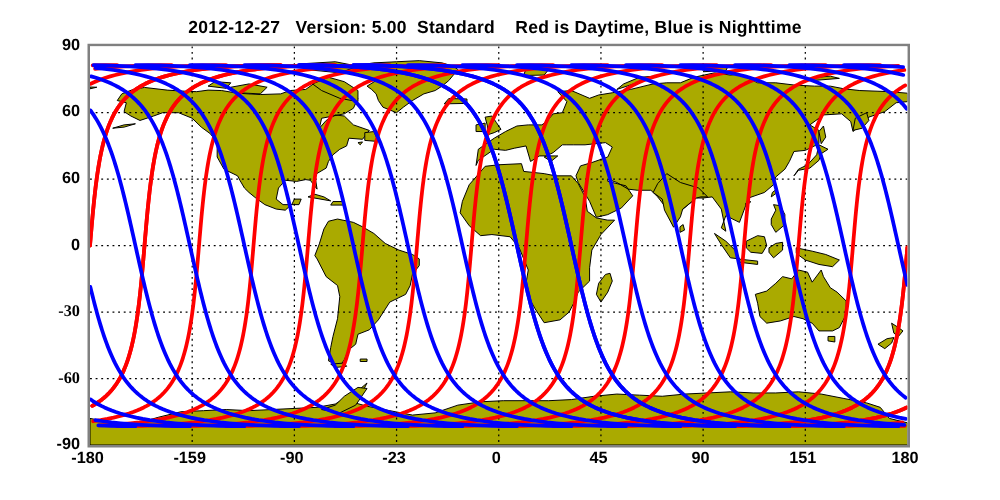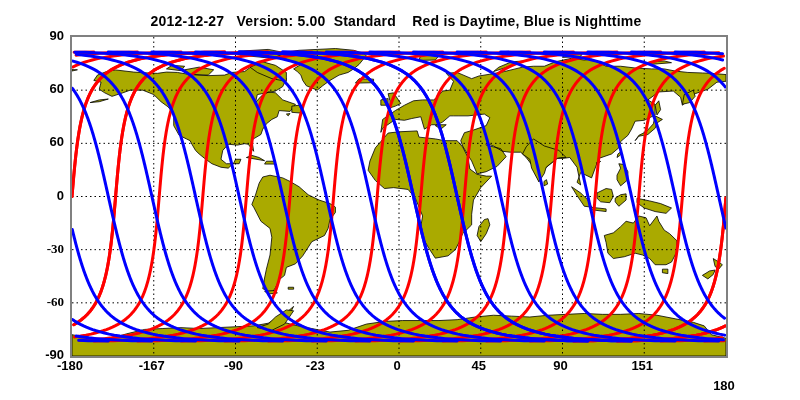--- a/index.html
+++ b/index.html
@@ -227,23 +227,23 @@
             <polyline points="603.13,303.94 593.01,303.87 583.06,303.66 573.46,303.33 564.32,302.87 555.73,302.29 547.75,301.62 540.39,300.86 533.63,300.01 527.46,299.10 521.83,298.13 516.70,297.10 512.02,296.03 507.75,294.92 503.85,293.78 500.27,292.61 496.98,291.41 493.96,290.19 491.17,288.95 488.59,287.69 486.19,286.42 483.97,285.13 481.89,283.83 479.95,282.52 478.13,281.20 476.43,279.87 474.82,278.53 473.31,277.19 471.88,275.84 470.53,274.48 469.24,273.12 468.02,271.75 466.86,270.38 465.75,269.01 464.69,267.63 463.68,266.24 462.71,264.86 461.78,263.47 460.89,262.08 460.03,260.68 459.20,259.29 458.40,257.89 457.63,256.49 456.89,255.08 456.16,253.68 455.47,252.27 454.79,250.87 454.13,249.46 453.49,248.05 452.87,246.64 452.26,245.22 451.68,243.81 451.10,242.39 450.54,240.98 449.99,239.56 449.46,238.14 448.93,236.72 448.42,235.30 447.92,233.88 447.43,232.46 446.95,231.04 446.47,229.61 446.01,228.19 445.55,226.77 445.10,225.34 444.66,223.92 444.23,222.49 443.80,221.07 443.38,219.64 442.96,218.21 442.55,216.78 442.15,215.36 441.75,213.93 441.36,212.50 440.97,211.07 440.58,209.64 440.20,208.21 439.83,206.78 439.46,205.35 439.09,203.92 438.72,202.49 438.36,201.06 438.00,199.63 437.65,198.20 437.29,196.77 436.94,195.33 436.60,193.90 436.25,192.47 435.91,191.04 435.57,189.61 435.23,188.17 434.89,186.74 434.56,185.31 434.23,183.87 433.90,182.44 433.57,181.01 433.24,179.57 432.91,178.14 432.58,176.71 432.26,175.27 431.94,173.84 431.61,172.41 431.29,170.97 430.97,169.54 430.65,168.10 430.33,166.67 430.01,165.24 429.69,163.80 429.37,162.37 429.05,160.93 428.73,159.50 428.41,158.07 428.10,156.63 427.78,155.20 427.46,153.76 427.14,152.33 426.82,150.90 426.50,149.46 426.18,148.03 425.85,146.59 425.53,145.16 425.21,143.73 424.88,142.29 424.56,140.86 424.23,139.43 423.90,137.99 423.57,136.56 423.24,135.13 422.91,133.69 422.57,132.26 422.24,130.83 421.90,129.39 421.56,127.96 421.22,126.53 420.87,125.10 420.52,123.67 420.17,122.23 419.82,120.80 419.47,119.37 419.11,117.94 418.75,116.51 418.38,115.08 418.01,113.65 417.64,112.22 417.26,110.79 416.88,109.36 416.50,107.93 416.11,106.50 415.71,105.07 415.32,103.64 414.91,102.22 414.50,100.79 414.09,99.36 413.67,97.93 413.24,96.51 412.80,95.08 412.36,93.66 411.91,92.23 411.46,90.81 410.99,89.39 410.52,87.96 410.04,86.54 409.55,85.12 409.04,83.70 408.53,82.28 408.01,80.86 407.47,79.44 406.93,78.02 406.37,76.61 405.79,75.19 405.20,73.78 404.60,72.36 403.98,70.95 403.34,69.54 402.68,68.13 402.00,66.73 401.30,65.32 400.58,63.92 399.84,62.51 399.07,61.11 398.27,59.71 397.44,58.32 396.58,56.92 395.69,55.53 394.75,54.14 393.79,52.76 392.77,51.37 391.72,49.99 390.61,48.62 389.45,47.25 388.22,45.88 386.94,44.52 385.59,43.16 384.16,41.81 382.64,40.47 381.04,39.13 379.33,37.80 377.52,36.48 375.58,35.17 373.50,33.87 371.27,32.58 368.88,31.31 366.30,30.05 363.51,28.81 360.48,27.59 357.20,26.39 353.62,25.22 349.72,24.08 345.45,22.97 340.77,21.90 335.64,20.87 330.01,19.90 323.83,18.99 317.08,18.14 309.72,17.38 301.74,16.71 293.15,16.13 284.01,15.67 274.40,15.34 264.46,15.13 254.33,15.06" fill="none" stroke="#0000FF" stroke-width="3" stroke-linecap="round" stroke-linejoin="round"></polyline>
             <polyline points="559.53,303.94 549.41,303.87 539.46,303.66 529.86,303.33 520.72,302.87 512.13,302.29 504.15,301.62 496.79,300.86 490.03,300.01 483.86,299.10 478.23,298.13 473.10,297.10 468.42,296.03 464.15,294.92 460.25,293.78 456.67,292.61 453.38,291.41 450.36,290.19 447.57,288.95 444.99,287.69 442.59,286.42 440.37,285.13 438.29,283.83 436.35,282.52 434.53,281.20 432.83,279.87 431.22,278.53 429.71,277.19 428.28,275.84 426.93,274.48 425.64,273.12 424.42,271.75 423.26,270.38 422.15,269.01 421.09,267.63 420.08,266.24 419.11,264.86 418.18,263.47 417.29,262.08 416.43,260.68 415.60,259.29 414.80,257.89 414.03,256.49 413.29,255.08 412.56,253.68 411.87,252.27 411.19,250.87 410.53,249.46 409.89,248.05 409.27,246.64 408.66,245.22 408.08,243.81 407.50,242.39 406.94,240.98 406.39,239.56 405.86,238.14 405.33,236.72 404.82,235.30 404.32,233.88 403.83,232.46 403.35,231.04 402.87,229.61 402.41,228.19 401.95,226.77 401.50,225.34 401.06,223.92 400.63,222.49 400.20,221.07 399.78,219.64 399.36,218.21 398.95,216.78 398.55,215.36 398.15,213.93 397.76,212.50 397.37,211.07 396.98,209.64 396.60,208.21 396.23,206.78 395.86,205.35 395.49,203.92 395.12,202.49 394.76,201.06 394.40,199.63 394.05,198.20 393.69,196.77 393.34,195.33 393.00,193.90 392.65,192.47 392.31,191.04 391.97,189.61 391.63,188.17 391.29,186.74 390.96,185.31 390.63,183.87 390.30,182.44 389.97,181.01 389.64,179.57 389.31,178.14 388.98,176.71 388.66,175.27 388.34,173.84 388.01,172.41 387.69,170.97 387.37,169.54 387.05,168.10 386.73,166.67 386.41,165.24 386.09,163.80 385.77,162.37 385.45,160.93 385.13,159.50 384.81,158.07 384.50,156.63 384.18,155.20 383.86,153.76 383.54,152.33 383.22,150.90 382.90,149.46 382.58,148.03 382.25,146.59 381.93,145.16 381.61,143.73 381.28,142.29 380.96,140.86 380.63,139.43 380.30,137.99 379.97,136.56 379.64,135.13 379.31,133.69 378.97,132.26 378.64,130.83 378.30,129.39 377.96,127.96 377.62,126.53 377.27,125.10 376.92,123.67 376.57,122.23 376.22,120.80 375.87,119.37 375.51,117.94 375.15,116.51 374.78,115.08 374.41,113.65 374.04,112.22 373.66,110.79 373.28,109.36 372.90,107.93 372.51,106.50 372.11,105.07 371.72,103.64 371.31,102.22 370.90,100.79 370.49,99.36 370.07,97.93 369.64,96.51 369.20,95.08 368.76,93.66 368.31,92.23 367.86,90.81 367.39,89.39 366.92,87.96 366.44,86.54 365.95,85.12 365.44,83.70 364.93,82.28 364.41,80.86 363.87,79.44 363.33,78.02 362.77,76.61 362.19,75.19 361.60,73.78 361.00,72.36 360.38,70.95 359.74,69.54 359.08,68.13 358.40,66.73 357.70,65.32 356.98,63.92 356.24,62.51 355.47,61.11 354.67,59.71 353.84,58.32 352.98,56.92 352.09,55.53 351.15,54.14 350.19,52.76 349.17,51.37 348.12,49.99 347.01,48.62 345.85,47.25 344.62,45.88 343.34,44.52 341.99,43.16 340.56,41.81 339.04,40.47 337.44,39.13 335.73,37.80 333.92,36.48 331.98,35.17 329.90,33.87 327.67,32.58 325.28,31.31 322.70,30.05 319.91,28.81 316.88,27.59 313.60,26.39 310.02,25.22 306.12,24.08 301.85,22.97 297.17,21.90 292.04,20.87 286.41,19.90 280.23,18.99 273.48,18.14 266.12,17.38 258.14,16.71 249.55,16.13 240.41,15.67 230.80,15.34 220.86,15.13 210.73,15.06" fill="none" stroke="#0000FF" stroke-width="3" stroke-linecap="round" stroke-linejoin="round"></polyline>
             <polyline points="515.93,303.94 505.81,303.87 495.86,303.66 486.26,303.33 477.12,302.87 468.53,302.29 460.55,301.62 453.19,300.86 446.43,300.01 440.26,299.10 434.63,298.13 429.50,297.10 424.82,296.03 420.55,294.92 416.65,293.78 413.07,292.61 409.78,291.41 406.76,290.19 403.97,288.95 401.39,287.69 398.99,286.42 396.77,285.13 394.69,283.83 392.75,282.52 390.93,281.20 389.23,279.87 387.62,278.53 386.11,277.19 384.68,275.84 383.33,274.48 382.04,273.12 380.82,271.75 379.66,270.38 378.55,269.01 377.49,267.63 376.48,266.24 375.51,264.86 374.58,263.47 373.69,262.08 372.83,260.68 372.00,259.29 371.20,257.89 370.43,256.49 369.69,255.08 368.96,253.68 368.27,252.27 367.59,250.87 366.93,249.46 366.29,248.05 365.67,246.64 365.06,245.22 364.48,243.81 363.90,242.39 363.34,240.98 362.79,239.56 362.26,238.14 361.73,236.72 361.22,235.30 360.72,233.88 360.23,232.46 359.75,231.04 359.27,229.61 358.81,228.19 358.35,226.77 357.90,225.34 357.46,223.92 357.03,222.49 356.60,221.07 356.18,219.64 355.76,218.21 355.35,216.78 354.95,215.36 354.55,213.93 354.16,212.50 353.77,211.07 353.38,209.64 353.00,208.21 352.63,206.78 352.26,205.35 351.89,203.92 351.52,202.49 351.16,201.06 350.80,199.63 350.45,198.20 350.09,196.77 349.74,195.33 349.40,193.90 349.05,192.47 348.71,191.04 348.37,189.61 348.03,188.17 347.69,186.74 347.36,185.31 347.03,183.87 346.70,182.44 346.37,181.01 346.04,179.57 345.71,178.14 345.38,176.71 345.06,175.27 344.74,173.84 344.41,172.41 344.09,170.97 343.77,169.54 343.45,168.10 343.13,166.67 342.81,165.24 342.49,163.80 342.17,162.37 341.85,160.93 341.53,159.50 341.21,158.07 340.90,156.63 340.58,155.20 340.26,153.76 339.94,152.33 339.62,150.90 339.30,149.46 338.98,148.03 338.65,146.59 338.33,145.16 338.01,143.73 337.68,142.29 337.36,140.86 337.03,139.43 336.70,137.99 336.37,136.56 336.04,135.13 335.71,133.69 335.37,132.26 335.04,130.83 334.70,129.39 334.36,127.96 334.02,126.53 333.67,125.10 333.32,123.67 332.97,122.23 332.62,120.80 332.27,119.37 331.91,117.94 331.55,116.51 331.18,115.08 330.81,113.65 330.44,112.22 330.06,110.79 329.68,109.36 329.30,107.93 328.91,106.50 328.51,105.07 328.12,103.64 327.71,102.22 327.30,100.79 326.89,99.36 326.47,97.93 326.04,96.51 325.60,95.08 325.16,93.66 324.71,92.23 324.26,90.81 323.79,89.39 323.32,87.96 322.84,86.54 322.35,85.12 321.84,83.70 321.33,82.28 320.81,80.86 320.27,79.44 319.73,78.02 319.17,76.61 318.59,75.19 318.00,73.78 317.40,72.36 316.78,70.95 316.14,69.54 315.48,68.13 314.80,66.73 314.10,65.32 313.38,63.92 312.64,62.51 311.87,61.11 311.07,59.71 310.24,58.32 309.38,56.92 308.49,55.53 307.55,54.14 306.59,52.76 305.57,51.37 304.52,49.99 303.41,48.62 302.25,47.25 301.02,45.88 299.74,44.52 298.39,43.16 296.96,41.81 295.44,40.47 293.84,39.13 292.13,37.80 290.32,36.48 288.38,35.17 286.30,33.87 284.07,32.58 281.68,31.31 279.10,30.05 276.31,28.81 273.28,27.59 270.00,26.39 266.42,25.22 262.52,24.08 258.25,22.97 253.57,21.90 248.44,20.87 242.81,19.90 236.63,18.99 229.88,18.14 222.52,17.38 214.54,16.71 205.95,16.13 196.81,15.67 187.20,15.34 177.26,15.13 167.13,15.06" fill="none" stroke="#0000FF" stroke-width="3" stroke-linecap="round" stroke-linejoin="round"></polyline>
           </g>
       </g>
     </svg>
   </div>
 
   <div id="xtick-layer">
       <div class="xtick-label" style="left: 30px;">-180</div>
-      <div class="xtick-label" style="left: 111.75px;">-167</div>
+      <div class="xtick-label" style="left: 111.75px;">-159</div>
       <div class="xtick-label" style="left: 193.5px;">-90</div>
       <div class="xtick-label" style="left: 275.25px;">-23</div>
       <div class="xtick-label" style="left: 357px;">0</div>
       <div class="xtick-label" style="left: 438.75px;">45</div>
       <div class="xtick-label" style="left: 520.5px;">90</div>
       <div class="xtick-label" style="left: 602.25px;">151</div>
-      <div class="xtick-label" style="left: 684px; margin-top: 20px;">180</div>
+      <div class="xtick-label" style="left: 684px;">180</div>
     </div>
 
 </div>
 
 </body></html>

